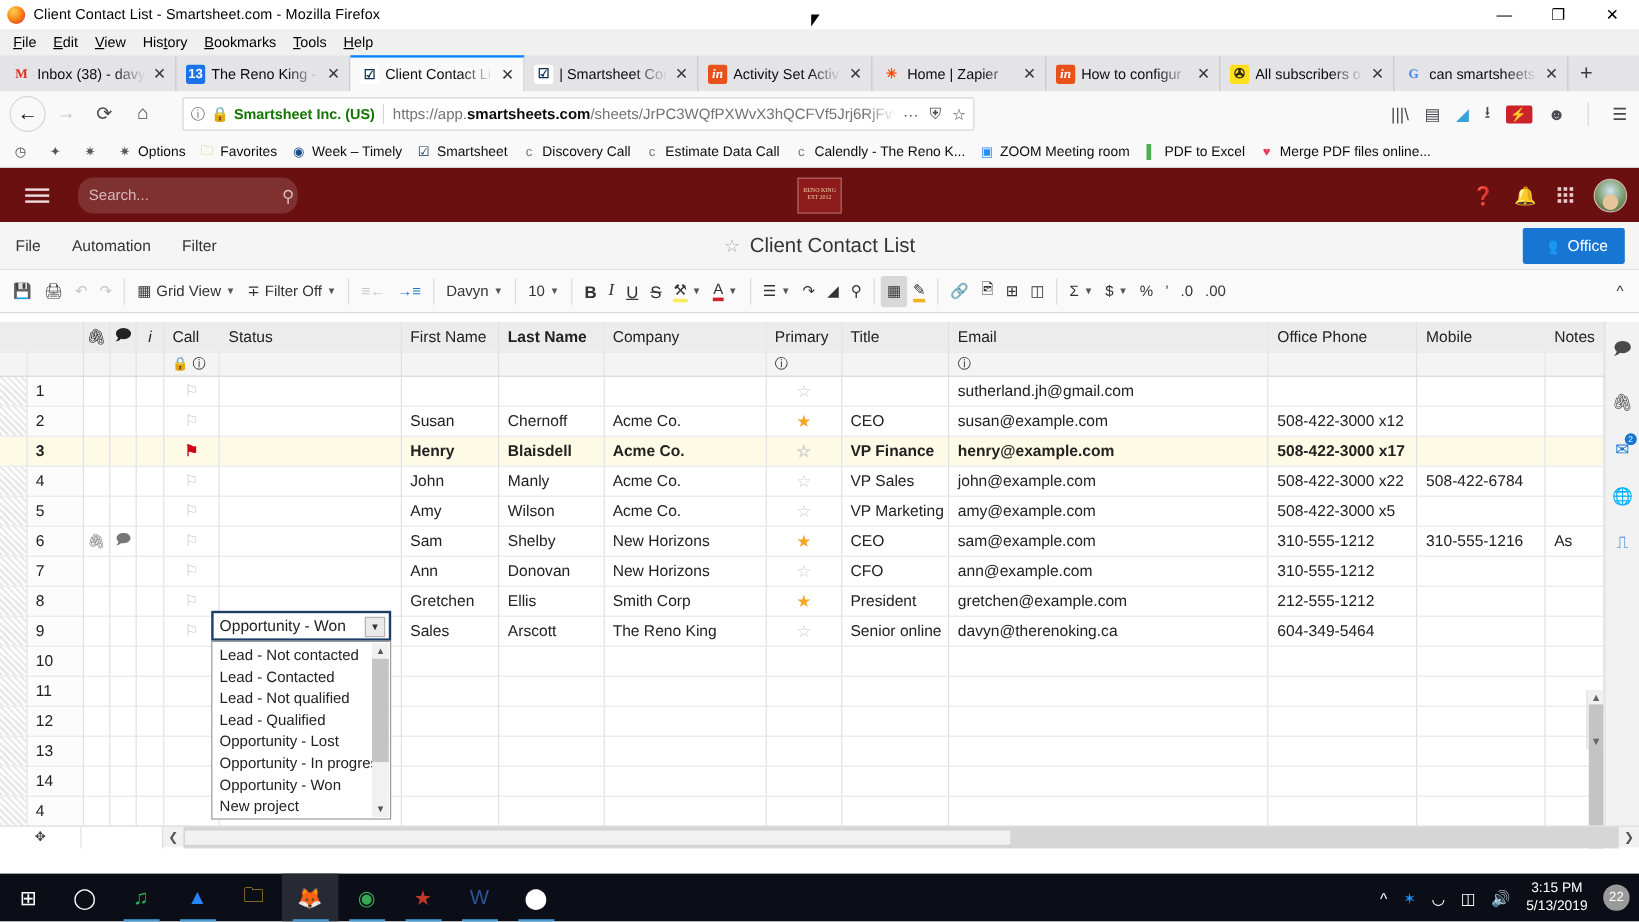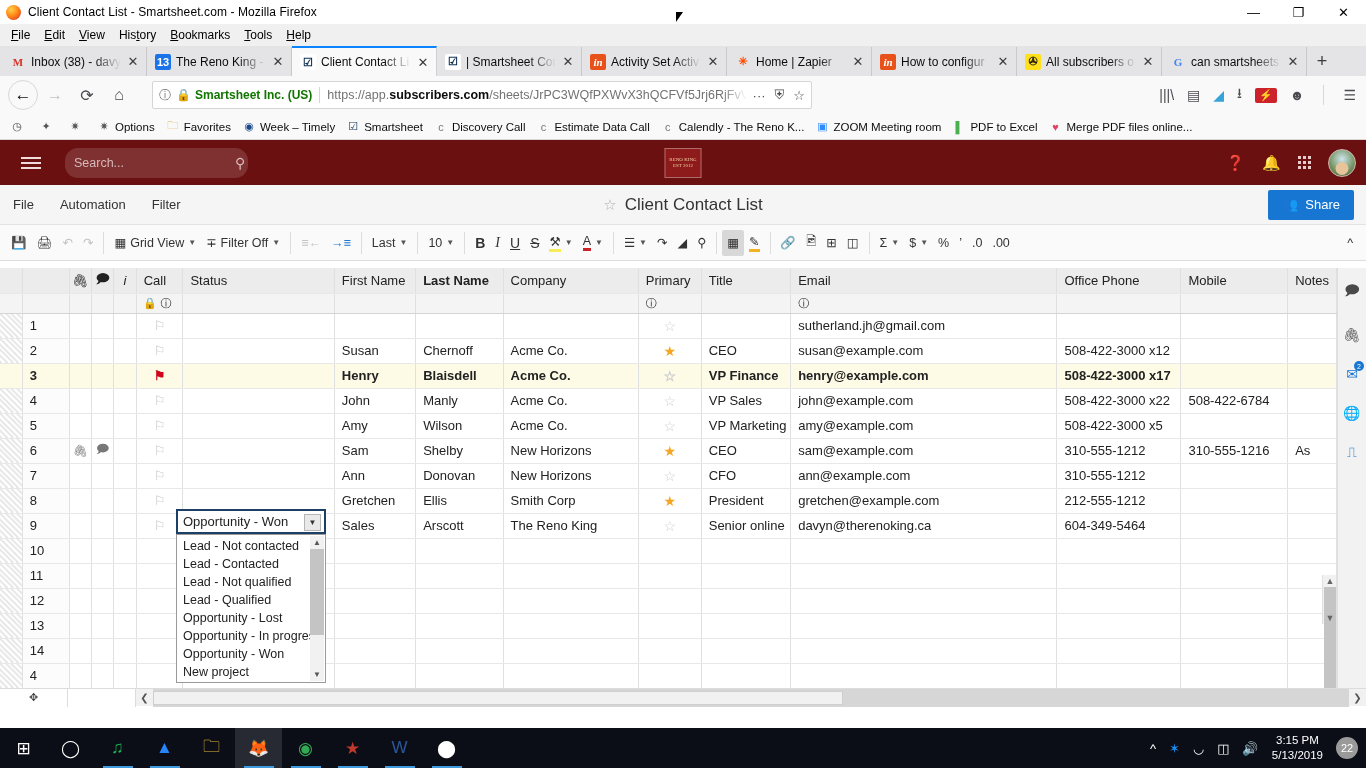--- a/index.html
+++ b/index.html
@@ -316,21 +316,21 @@
   <div class="navbar">
     <div class="navbtn back">←</div>
     <div class="navbtn disabled">→</div>
     <div class="navbtn">⟳</div>
     <div class="navbtn">⌂</div>
     <div class="urlbar">
       <span class="info-i">ⓘ</span>
       <span class="lock">🔒</span>
       <span class="ident">Smartsheet Inc. (US)</span>
       <span class="ident-sep"></span>
-      <span class="urltext"><span>https://app.</span><b>subscribers.com</b><span>/sheets/JrPC3WQfPXWvX3hQCFVf5Jrj6RjFvVM7</span></span>
+      <span class="urltext"><span>https://app.</span><b>smartsheets.com</b><span>/sheets/JrPC3WQfPXWvX3hQCFVf5Jrj6RjFvVM7</span></span>
       <span class="urlicons">
         <span>···</span>
         <span>⛨</span>
         <span>☆</span>
       </span>
     </div>
     <div class="toolicons">
       <span>|||\</span>
       <span>▤</span>
       <span style="color:#36a3d9">◢</span>
@@ -431,21 +431,21 @@
   <div class="sheetbar">
     <div class="smi">File</div>
     <div class="smi">Automation</div>
     <div class="smi">Filter</div>
     <div class="sheet-title">
       <span class="star">☆</span>
       <span>Client Contact List</span>
     </div>
     <div class="share-btn">
       <span>👥</span>
-      <span>Share</span>
+      <span>Office</span>
     </div>
   </div>
 
   <div class="toolbar">
     <div class="tb" style="color:#9b9b9b">💾</div>
     <div class="tb">🖨</div>
     <div class="tb dis">↶</div>
     <div class="tb dis">↷</div>
     <div class="tbsep"></div>
     <div class="tb">
@@ -456,21 +456,21 @@
     <div class="tb">
       <span>∓</span>
       <span>Filter Off</span>
       <span class="caret">▼</span>
     </div>
     <div class="tbsep"></div>
     <div class="tb dis">≡←</div>
     <div class="tb" style="color:#1776d2">→≡</div>
     <div class="tbsep"></div>
     <div class="tb">
-      <span>Last</span>
+      <span>Davyn</span>
       <span class="caret">▼</span>
     </div>
     <div class="tbsep"></div>
     <div class="tb">
       <span>10</span>
       <span class="caret">▼</span>
     </div>
     <div class="tbsep"></div>
     <div class="tb" style="font-weight:bold;font-size:14px">B</div>
     <div class="tb" style="font-style:italic;font-family:'Liberation Serif',serif;font-size:14px">I</div>

